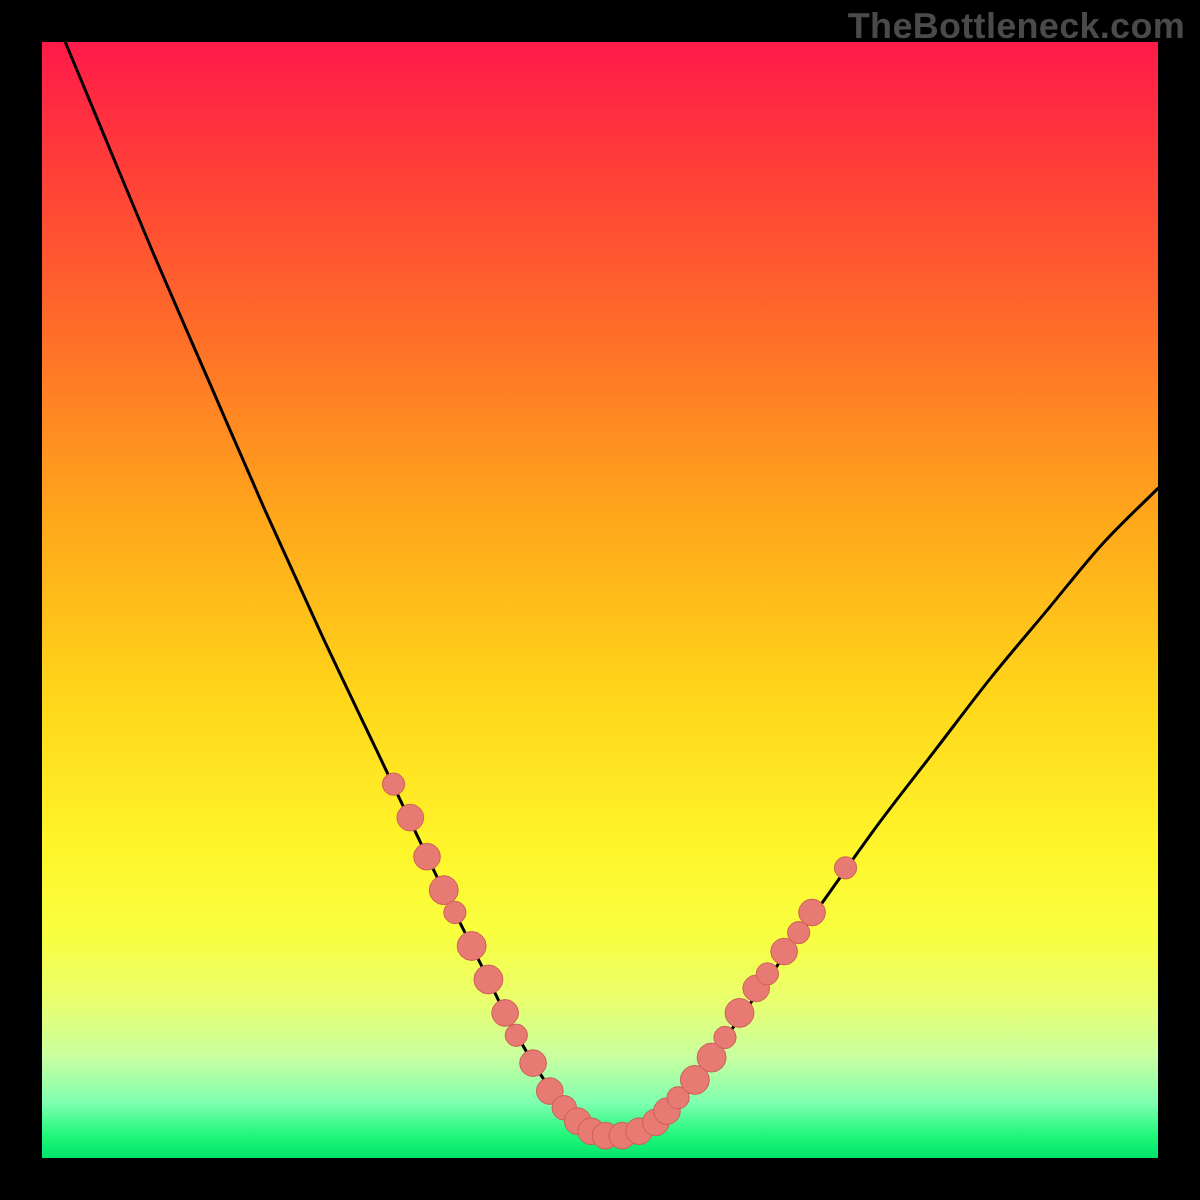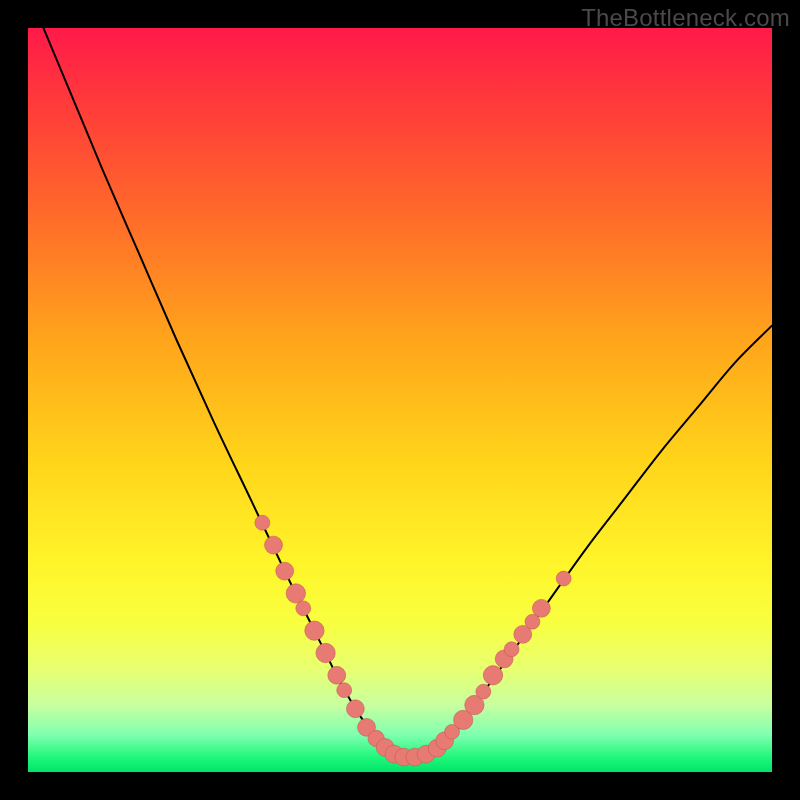--- a/index.html
+++ b/index.html
@@ -39,21 +39,21 @@
       #20f77a 98%,
       #00e56a 100%
     );
   }
   .watermark {
     position: absolute;
     top: 4px;
     right: 10px;
     color: #4a4a4a;
     font-size: 24px;
-    font-weight: 400;
+    font-weight: 700;
     letter-spacing: 0.2px;
     z-index: 5;
     user-select: none;
   }
   svg.curve {
     position: absolute;
     top: 0;
     left: 0;
     width: 744px;
     height: 744px;

